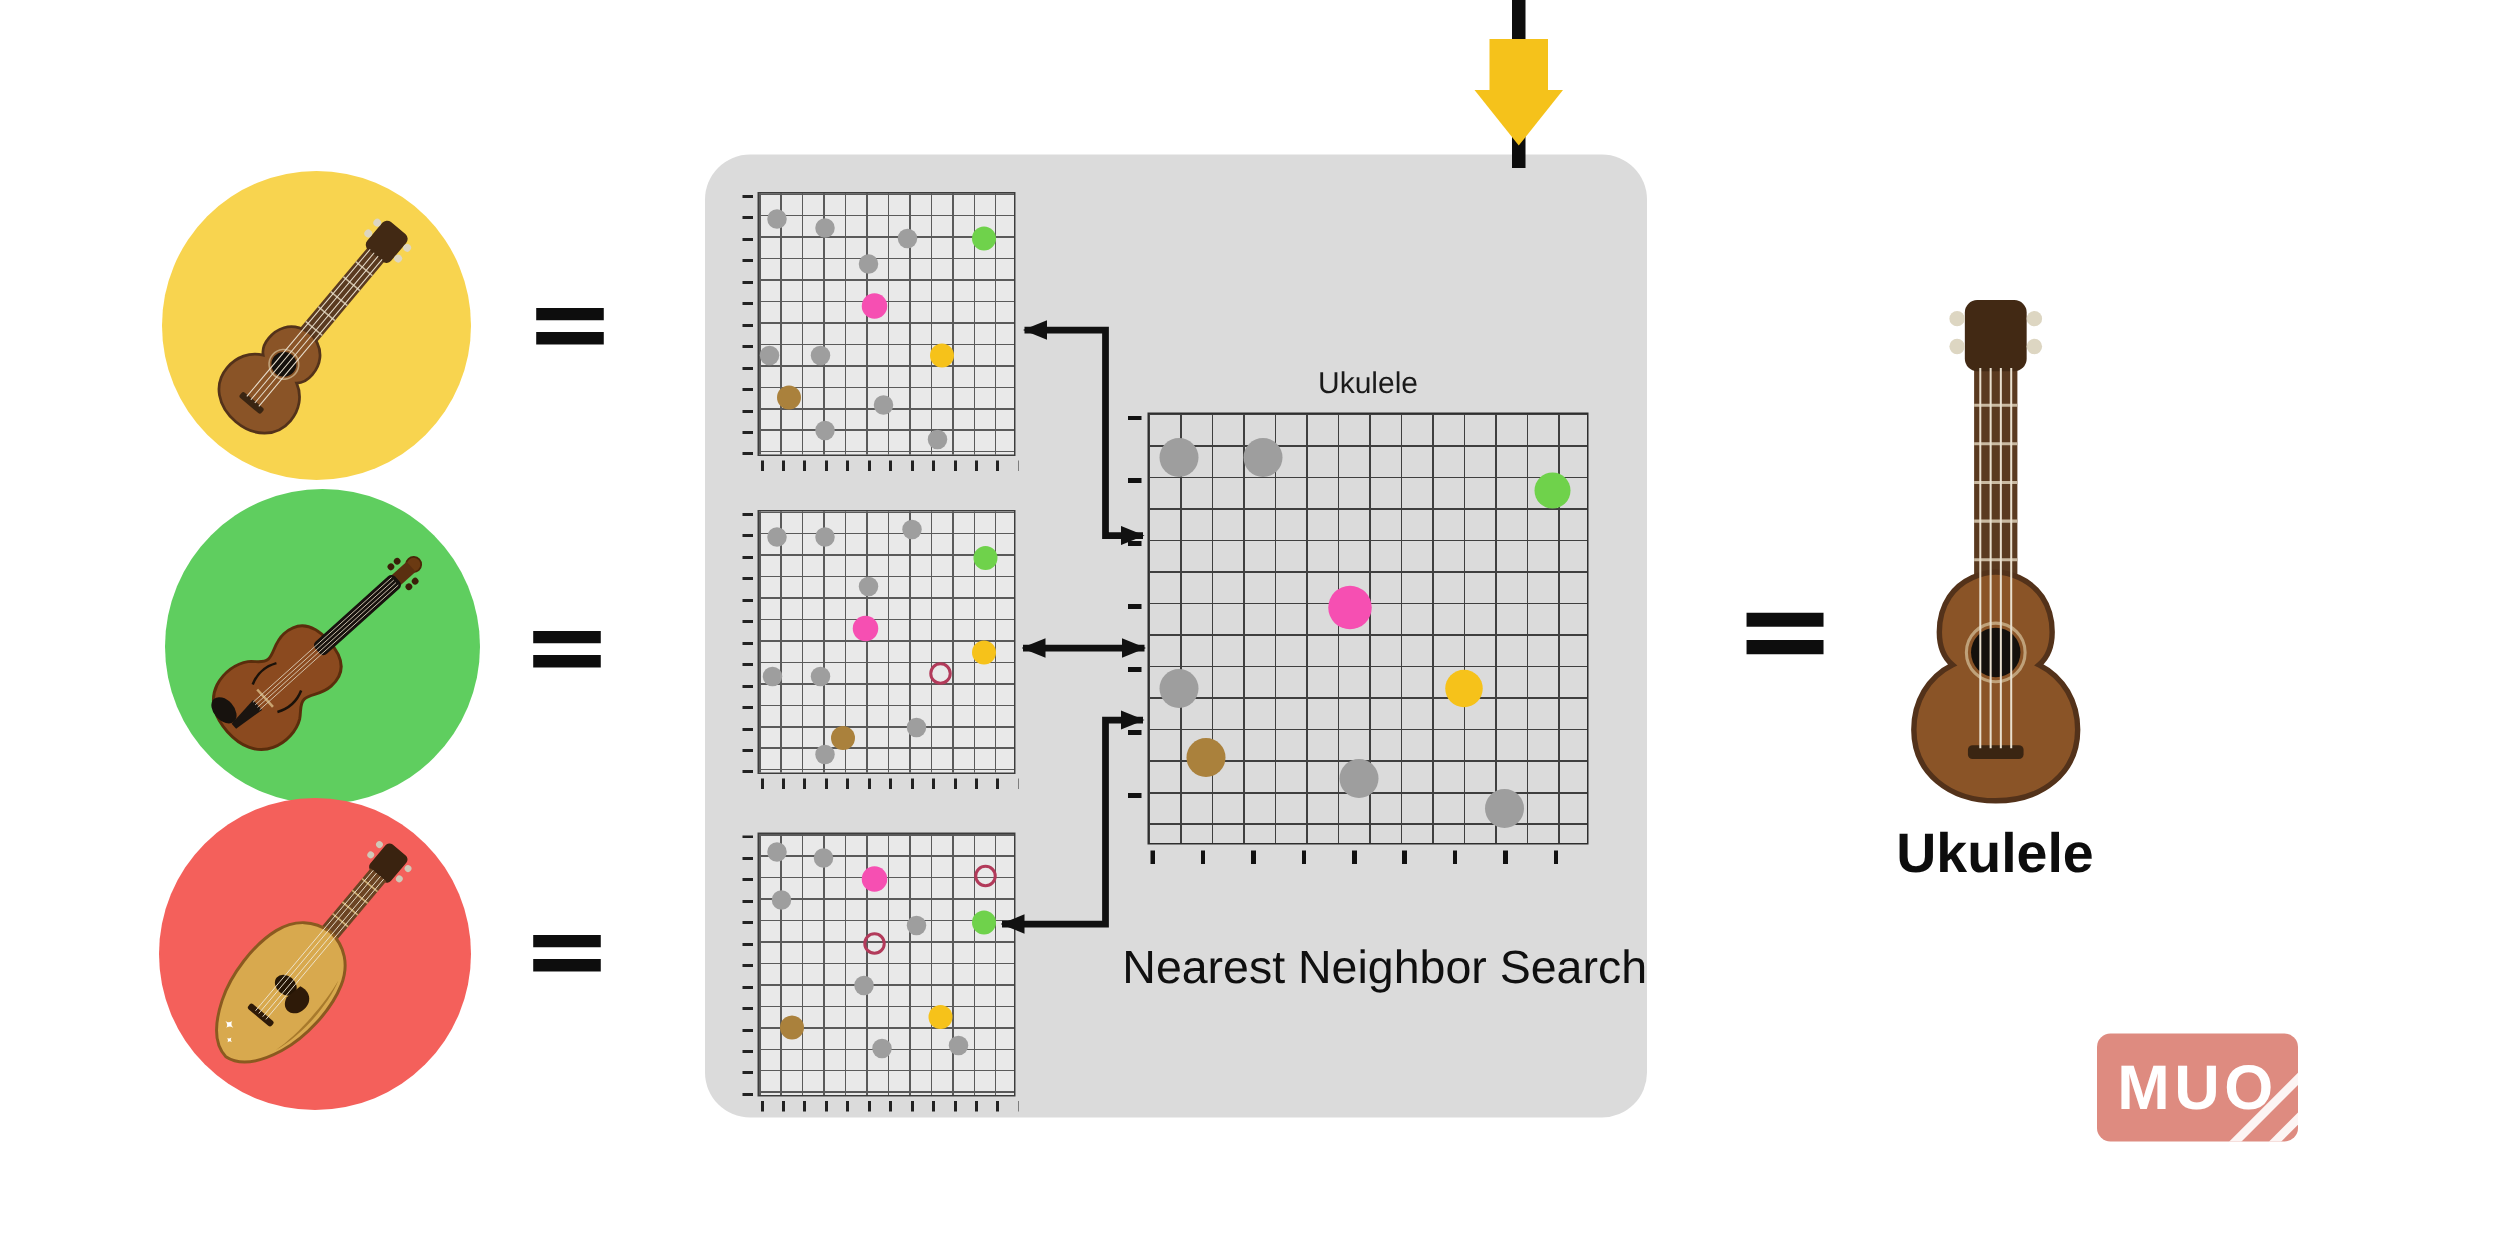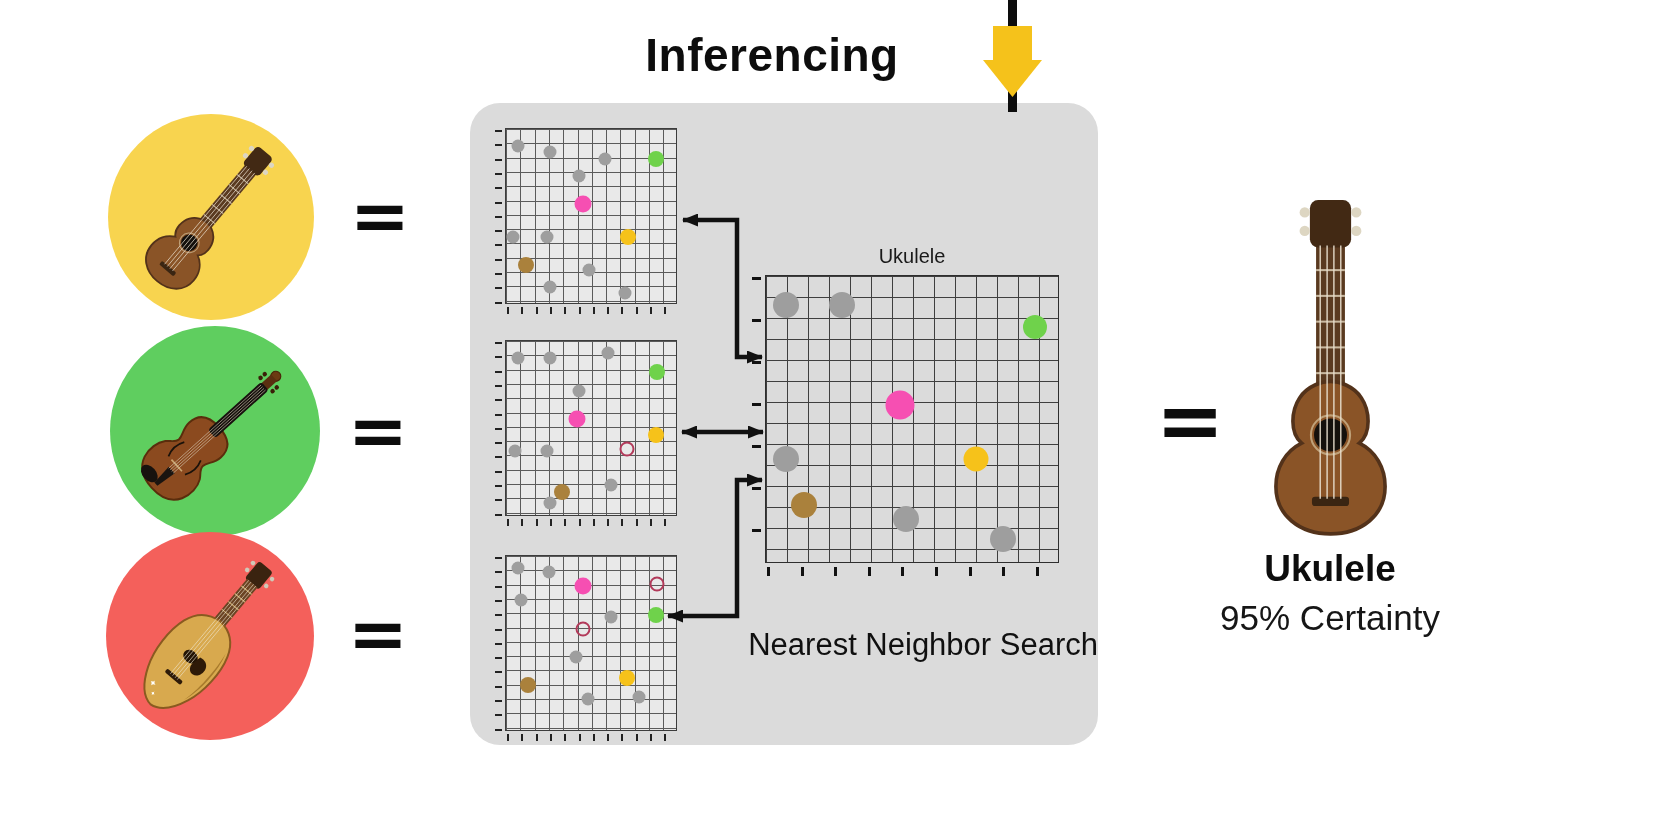--- a/index.html
+++ b/index.html
@@ -139,21 +139,20 @@
           <line x1="88" y1="38" x2="88" y2="254"></line>
       </g>
       <text x="52" y="292" font-size="16" fill="#ffffff">✦</text>
       <text x="66" y="304" font-size="11" fill="#ffffff">✦</text>
     </g>
   </defs>
 </svg>
 
 <div id="canvas">
 
-  <div class="title">Inferencing</div>
 
 
   <div class="circle c1" style="background-color: rgb(248, 212, 79);">
     <svg viewBox="0 0 206 206">
       <use href="#ukulele-shape" transform="translate(103,103) rotate(40) scale(0.52) translate(-80,-165)"></use>
     </svg>
   </div>
   <div class="eq eq1">=</div>
 
   <div class="circle c2" style="background-color: rgb(95, 206, 95);">
@@ -270,16 +269,22 @@
     <rect x="33" y="0" width="9" height="112" fill="#0d0d0d"></rect>
     <rect x="18" y="26" width="39" height="37" fill="#F5C21B"></rect>
     <polygon points="8,60 67,60 37.5,97" fill="#F5C21B"></polygon>
   </svg>
 
   <div class="eq eq4">=</div>
   <svg class="result-uke" width="165" height="340" viewBox="0 0 160 330">
     <use href="#ukulele-shape"></use>
   </svg>
   <div class="result-name">Ukulele</div>
-  <div class="result-cert">95% Certainty</div>
-
+
+  <div class="logo" style="background-color: rgb(222, 139, 128);">
+    <span>MUO</span>
+    <svg class="logo-stripes" viewBox="0 0 70 70">
+      <line x1="6" y1="74" x2="74" y2="6" stroke="rgba(255,255,255,0.9)" stroke-width="7"></line>
+      <line x1="30" y1="82" x2="82" y2="30" stroke="rgba(255,255,255,0.9)" stroke-width="7"></line>
+    </svg>
+  </div>
 
 </div>
 
 </body></html>

